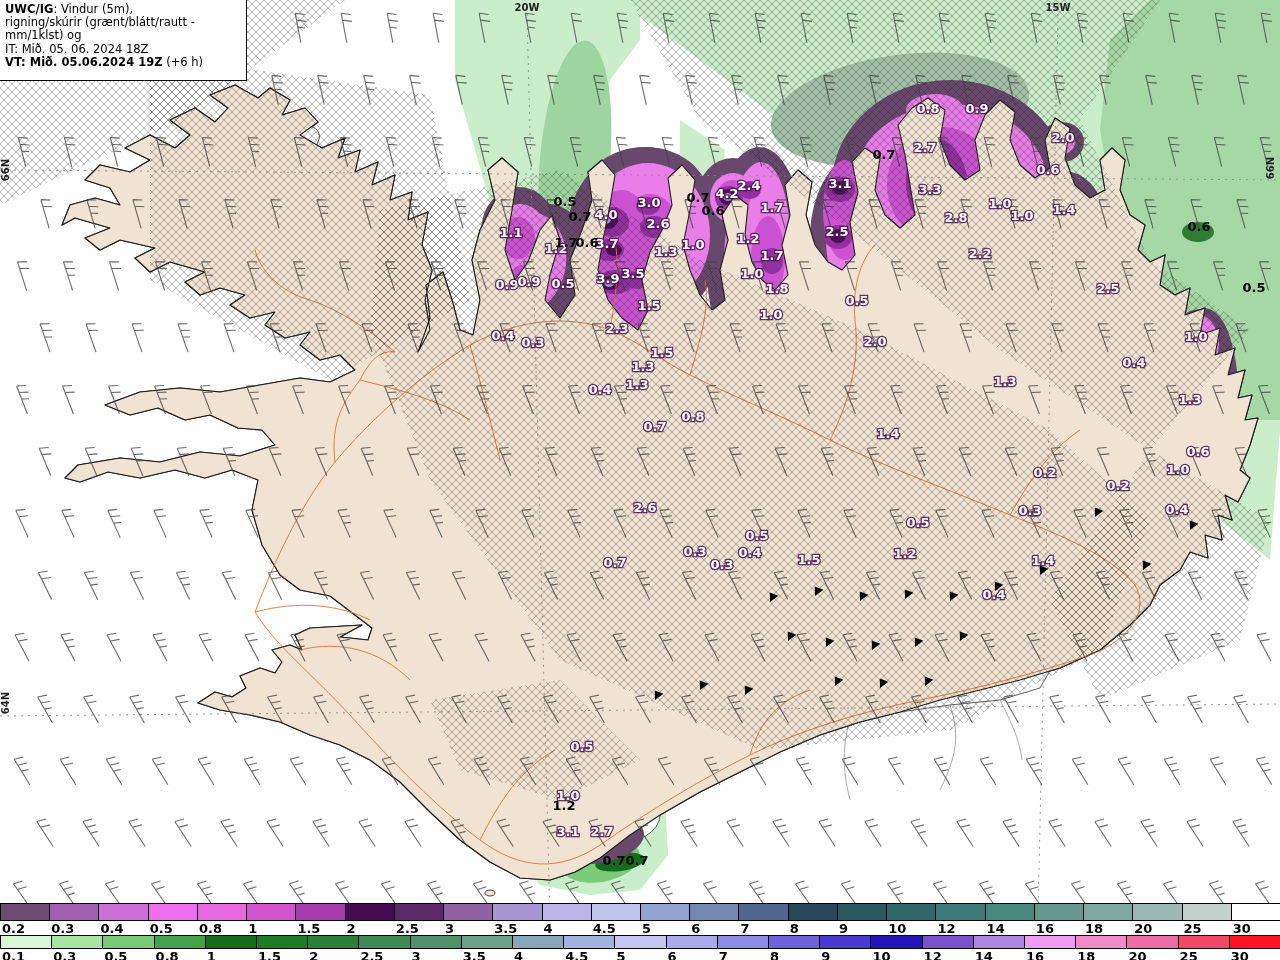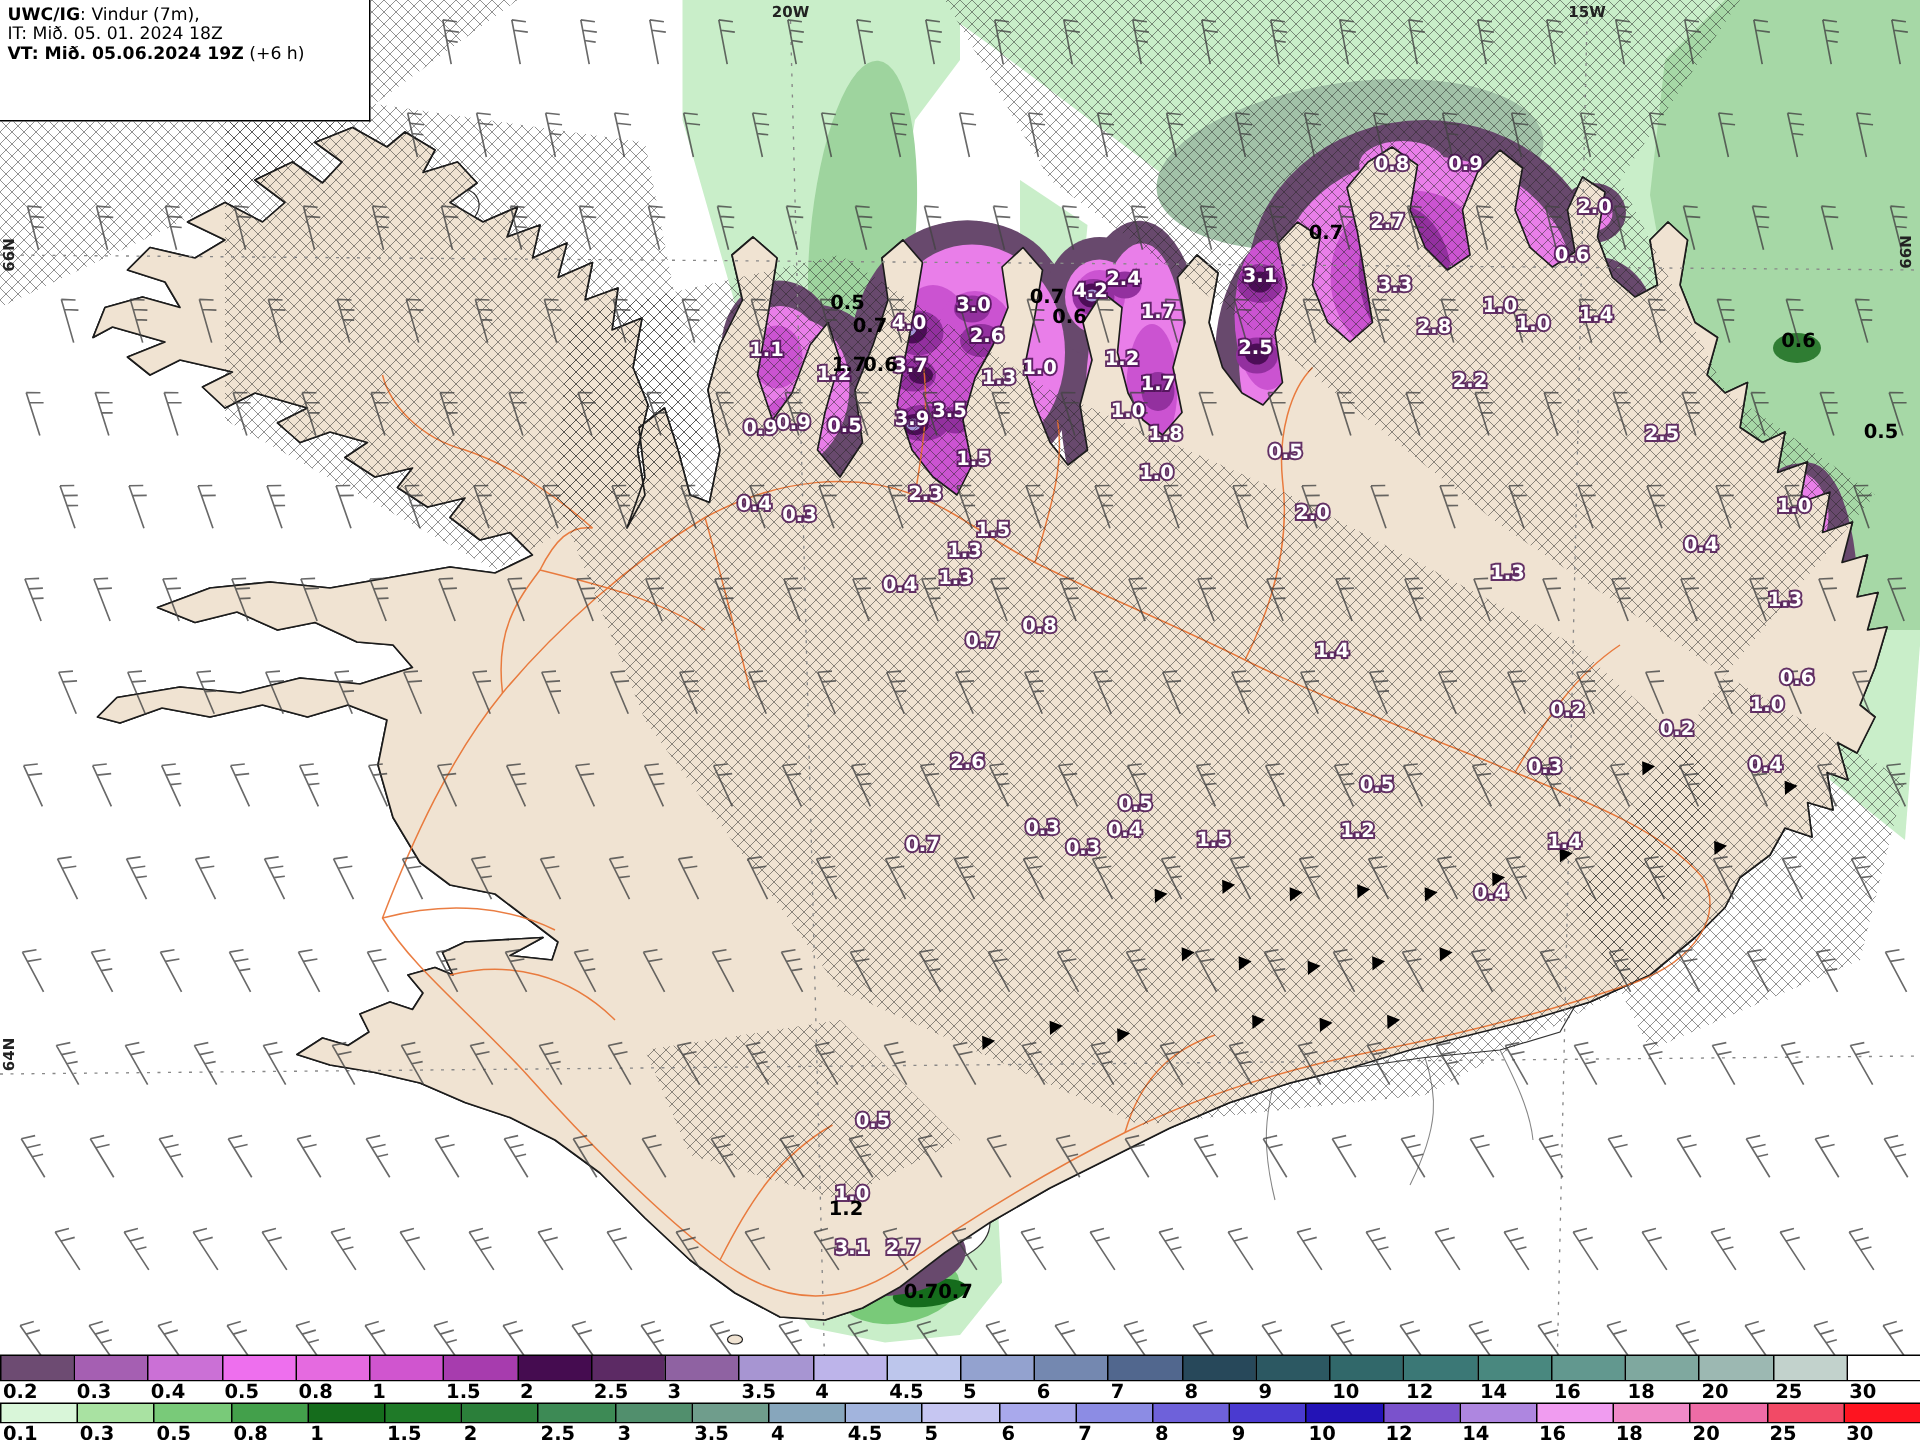--- a/index.html
+++ b/index.html
@@ -766,22 +766,23 @@
   <g id="grat-labels">
         <text x="527" y="11" text-anchor="middle" class="gratlbl">20W</text>
         <text x="1058" y="11" text-anchor="middle" class="gratlbl">15W</text>
         <text x="9" y="170" text-anchor="middle" class="gratlbl" transform="rotate(-90 9 170)">66N</text>
         <text x="9" y="703" text-anchor="middle" class="gratlbl" transform="rotate(-90 9 703)">64N</text>
         <text x="1274" y="168" text-anchor="middle" class="gratlbl" transform="rotate(-90 1274 168)">66N</text>
       </g>
 </svg>
 
 <div id="title-box">
-  <div><b>UWC/IG</b><span>: Vindur (7m),</span></div>
-  <div>IT: Mið. 05. 01. 2024 18Z</div>
+  <div><b>UWC/IG</b><span>: Vindur (5m),</span></div>
+  <div>rigning/skúrir (grænt/blátt/rautt - mm/1klst) og</div>
+  <div>IT: Mið. 05. 06. 2024 18Z</div>
   <div><b>VT: Mið. 05.06.2024 19Z</b><span> (+6 h)</span></div>
 </div>
 
 <div id="scales">
   <div id="snowbar" class="bar" style="top:0;height:18px;">
         <div class="cell" style="left: 0px; width: 49.2308px; background: rgb(109, 75, 114);"></div>
         <div class="cell" style="left: 49.2308px; width: 49.2308px; background: rgb(165, 95, 178);"></div>
         <div class="cell" style="left: 98.4615px; width: 49.2308px; background: rgb(203, 112, 214);"></div>
         <div class="cell" style="left: 147.692px; width: 49.2308px; background: rgb(238, 111, 238);"></div>
         <div class="cell" style="left: 196.923px; width: 49.2308px; background: rgb(229, 106, 224);"></div>

